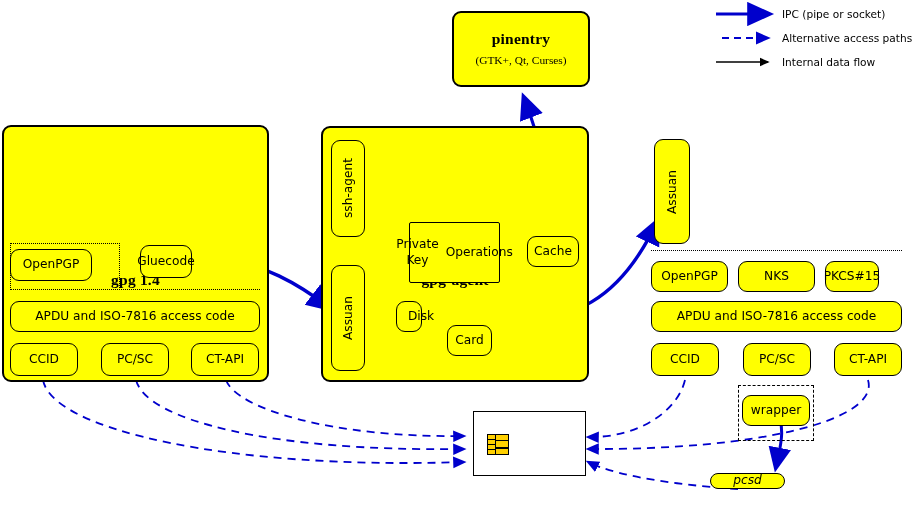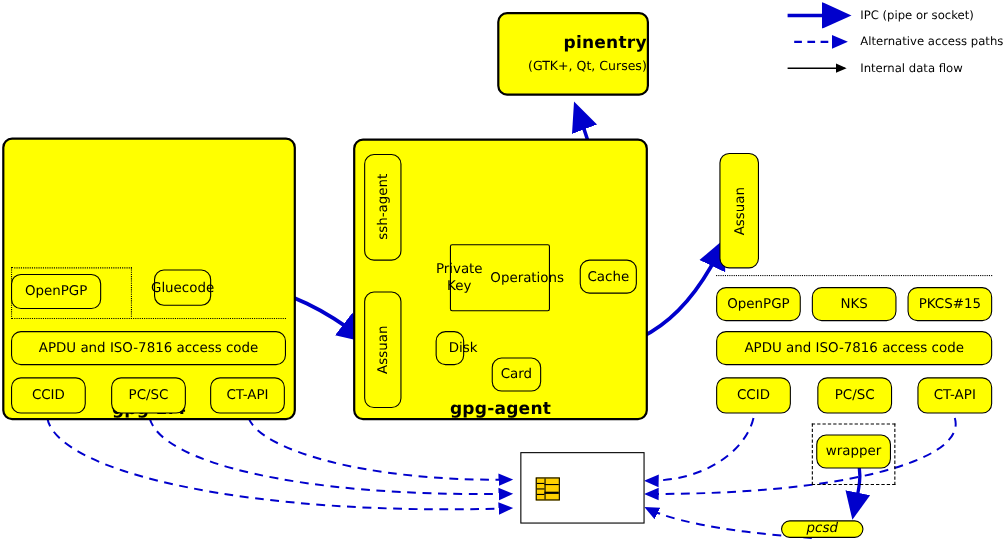--- a/index.html
+++ b/index.html
@@ -27,22 +27,23 @@
     border: 1.6px solid #000000;
     box-sizing: border-box;
     display: flex;
     align-items: center;
     justify-content: center;
     text-align: center;
   }
   .bigbox {
     border-radius: 9px;
     border-width: 2.2px;
-    align-items: flex-end;
+    align-items: center;
     justify-content: center;
+    font-family: Liberation Serif, serif;
   }
   .roundbox { border-radius: 9px; }
   .title {
     font-weight: bold;
     font-size: 15.5px;
     color: #000;
     letter-spacing: 0.2px;
   }
   .lbl {
     font-size: 12.2px;
@@ -294,21 +295,21 @@
   <div class="box roundbox" style="left:654px; top:139px; width:36px; height:105px;">
     <span class="vert">Assuan</span>
   </div>
   <div class="dashed-region" style="left:651px; top:250px; width:251px; height:0; border-width:0; border-top:1.5px dotted #000;"></div>
   <div class="box roundbox" style="left:651px; top:261px; width:77px; height:31px;">
     <span class="lbl">OpenPGP</span>
   </div>
   <div class="box roundbox" style="left:738px; top:261px; width:77px; height:31px;">
     <span class="lbl">NKS</span>
   </div>
-  <div class="box roundbox" style="left:825px; top:261px; width:77px; height:31px;">
+  <div class="box roundbox" style="left:825px; top:261px; width:54px; height:31px;">
     <span class="lbl">PKCS#15</span>
   </div>
   <div class="box roundbox" style="left:651px; top:301px; width:251px; height:31px;">
     <span class="lbl">APDU and ISO-7816 access code</span>
   </div>
   <div class="box roundbox" style="left:651px; top:343px; width:68px; height:33px;">
     <span class="lbl">CCID</span>
   </div>
   <div class="box roundbox" style="left:743px; top:343px; width:68px; height:33px;">
     <span class="lbl">PC/SC</span>

